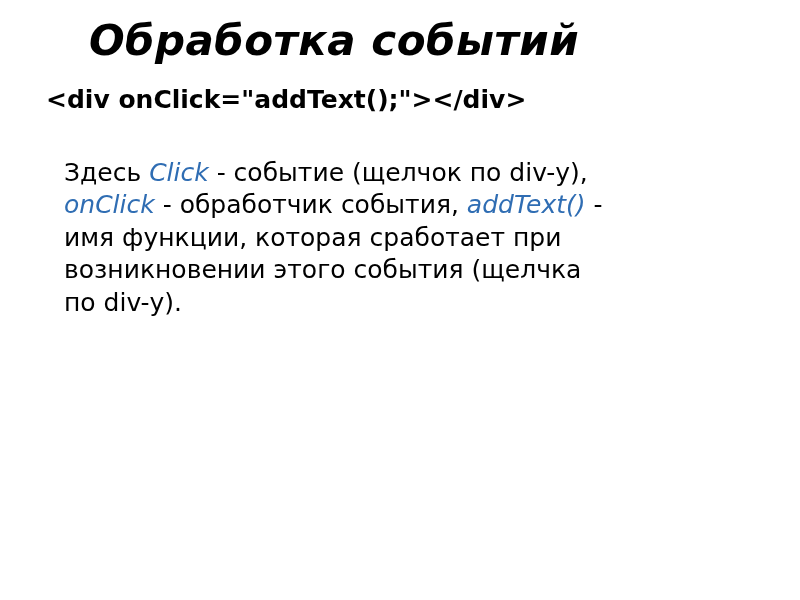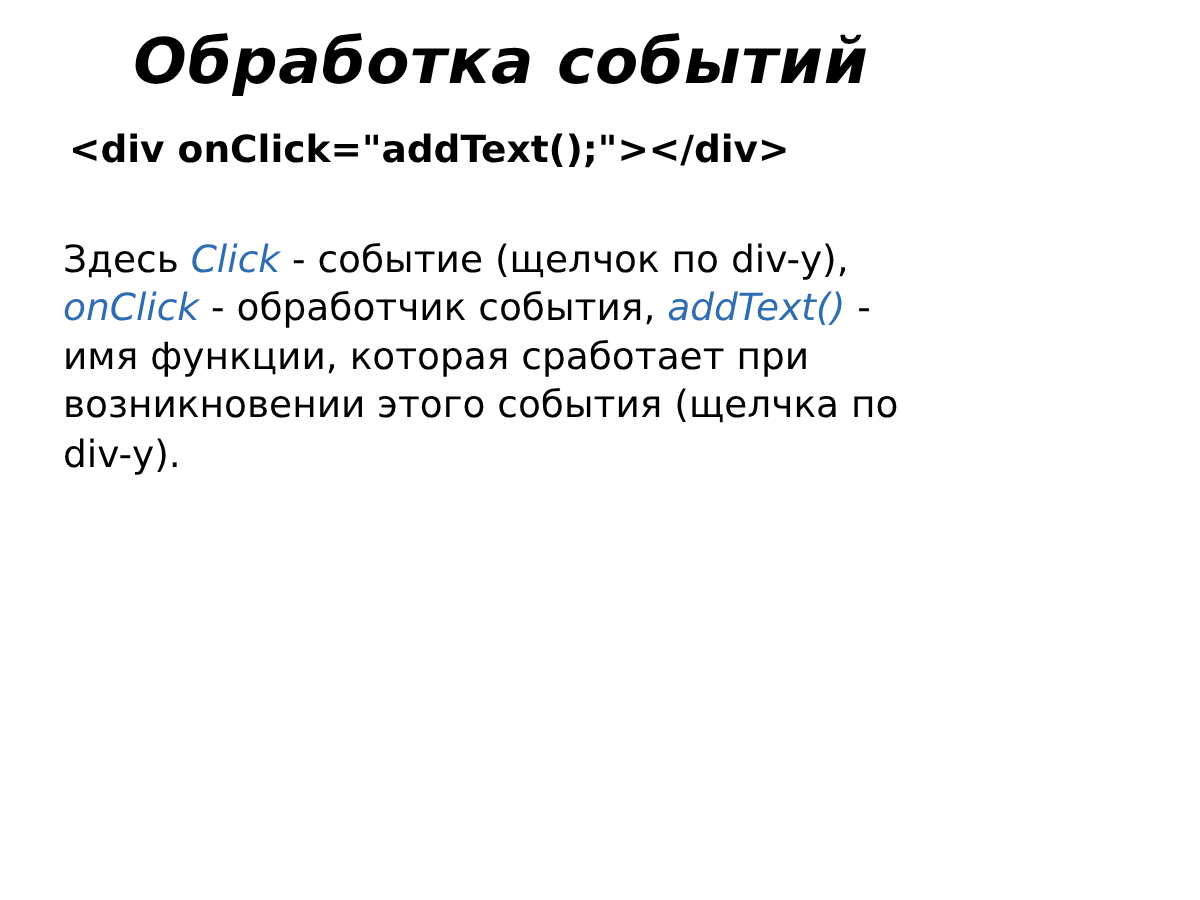--- a/index.html
+++ b/index.html
@@ -29,21 +29,21 @@
   .code-line {
     font-size: 25px;
     font-weight: 700;
     margin: 0 0 40px 6px;
     line-height: 1.35;
   }
   .body-text {
     font-size: 25px;
     font-weight: 400;
     line-height: 1.30;
-    margin: 0 2px;
+    margin: 0 24px;
   }
   .kw {
     color: #2f6db3;
     font-style: italic;
   }
 </style>
 </head>
 <body>
 
 <div class="slide">

